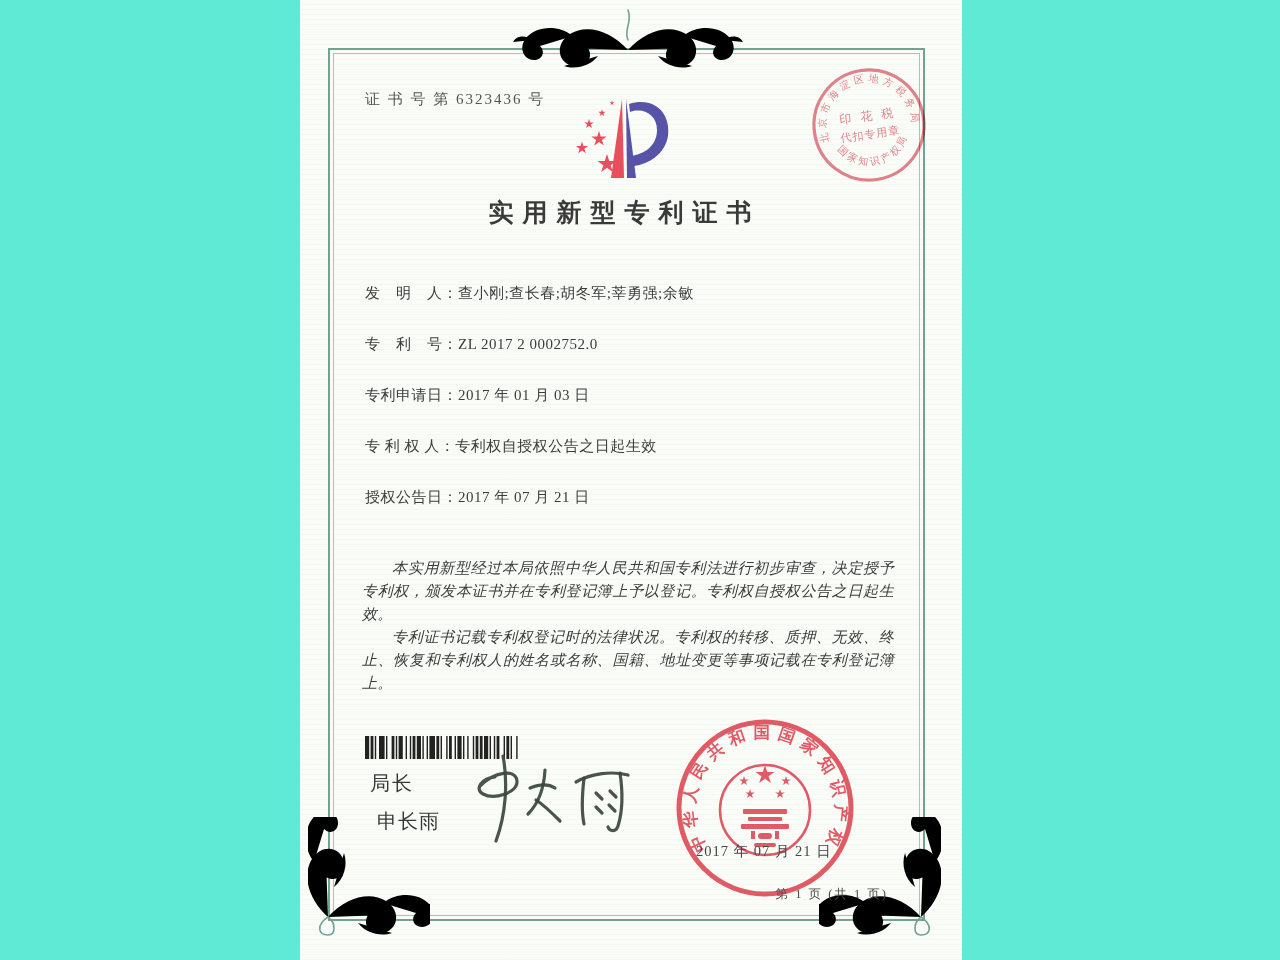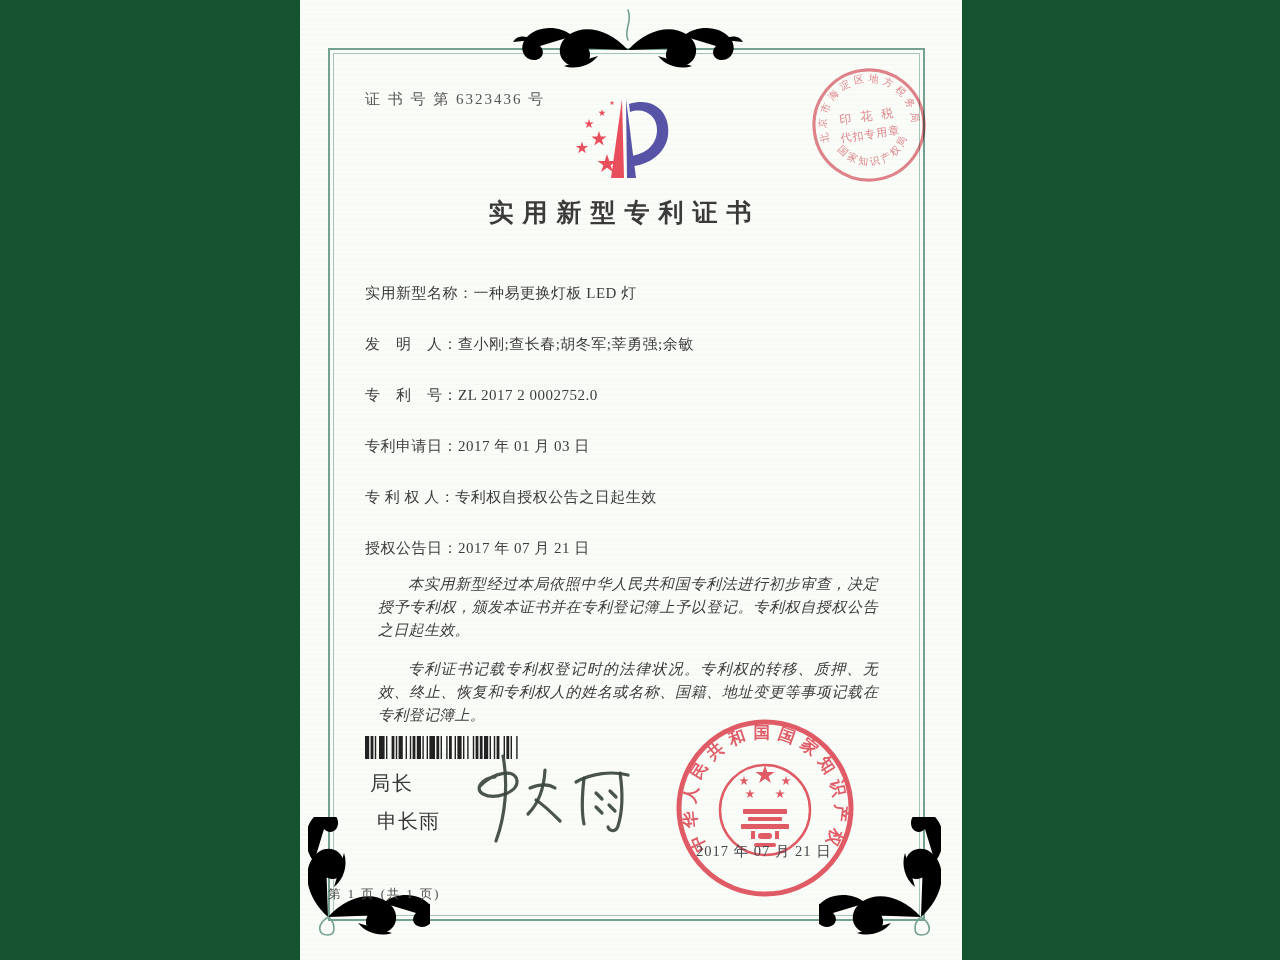--- a/index.html
+++ b/index.html
@@ -1,54 +1,54 @@
 <!DOCTYPE html>
 <html style="--border-green: #74a191; --seal-red: #e44f5e; --tax-seal-pink: #df6f7b; --logo-red: #e84e5c; --logo-purple: #5753a6; --ink: #3d3d3d;"><head>
 <meta charset="utf-8">
 <style>
   html,body{margin:0;padding:0;background:#ffffff;}
-  .stage{position:relative;width:1280px;height:960px;background:#14532d;overflow:hidden;
+  .stage{position:relative;width:1280px;height:960px;background:#5eead4;overflow:hidden;
          font-family:"Liberation Serif","DejaVu Serif",serif;color:var(--ink,#3d3d3d);}
   .paper{position:absolute;left:300px;top:0;width:662px;height:960px;
          background:#fafcf7;
          background-image:repeating-linear-gradient(0deg, rgba(140,175,158,0.05) 0 1px, transparent 1px 5px);}
   .frame{position:absolute;left:28px;top:48px;width:593px;height:869px;
          border:2px solid var(--border-green,#74a191);}
   .frame::after{content:"";position:absolute;inset:3px;border:1px solid #a6c4b8;}
   .orn{position:absolute;pointer-events:none;}
   .orn path{stroke:var(--border-green,#74a191);fill:none;stroke-width:1.6;stroke-linecap:round;}
   .cert-no{position:absolute;left:65px;top:90px;font-size:15px;color:#555;letter-spacing:2px;}
   .logo{position:absolute;left:255px;top:94px;width:130px;height:100px;}
   .title{position:absolute;left:28px;top:196px;width:593px;text-align:center;
          font-size:25px;font-weight:bold;letter-spacing:9px;color:#3a3a3a;}
   .fields{position:absolute;left:65px;top:281px;width:530px;font-size:15px;}
   .field{line-height:24px;margin-bottom:27px;letter-spacing:0.5px;}
   .field .lab{color:#3c3c3c;}
   .field .val{color:#3c3c3c;}
   .bodytext{position:absolute;left:62px;top:557px;width:532px;font-size:15px;line-height:23px;
             text-align:justify;font-style:italic;letter-spacing:0.3px;color:#3b3b3b;}
-  .bodytext p{margin:16px;text-indent:2em;}
+  .bodytext p{margin:0;text-indent:2em;}
   .barcode{position:absolute;left:65px;top:736px;width:190px;height:23px;}
   .officer{position:absolute;left:70px;top:770px;font-size:20px;letter-spacing:2px;color:#383838;
            font-family:"Liberation Sans","DejaVu Sans",sans-serif;}
   .officer .name{display:block;margin-top:11px;letter-spacing:1px;margin-left:7px;}
   .sig{position:absolute;left:150px;top:748px;width:200px;height:100px;}
   .sig path{stroke:#3a453d;stroke-width:3.2;fill:none;stroke-linecap:round;stroke-linejoin:round;opacity:.92;}
   .seal-main{position:absolute;left:370px;top:713px;width:190px;height:190px;
              mix-blend-mode:multiply;opacity:.93;}
   .seal-main .ring{stroke:var(--seal-red,#e44f5e);fill:none;}
   .seal-main text{fill:var(--seal-red,#e44f5e);font-weight:bold;}
   .seal-main .emb{fill:var(--seal-red,#e44f5e);}
   .seal-tax{position:absolute;left:504px;top:60px;width:130px;height:130px;
             transform:rotate(-8deg);mix-blend-mode:multiply;opacity:.85;}
   .seal-tax .ring{stroke:var(--tax-seal-pink,#e0717c);fill:none;}
   .seal-tax text{fill:var(--tax-seal-pink,#e0717c);}
   .seal-date{position:absolute;left:396px;top:842px;font-size:14.5px;letter-spacing:1px;
              color:#45454a;z-index:5;}
-  .footer{position:absolute;left:28px;top:886px;width:560px;text-align:left;
+  .footer{position:absolute;left:28px;top:886px;width:560px;text-align:right;
           font-size:12.5px;letter-spacing:2px;color:#4a4a4a;}
   .logo .red{fill:var(--logo-red,#e84e5c);}
   .logo .purple{fill:var(--logo-purple,#5753a6);}
 </style>
 </head>
 <body>
 
 <div class="stage">
 
   <svg width="0" height="0" style="position:absolute">
@@ -93,23 +93,20 @@
       <use href="#st" class="red" transform="translate(44,45) scale(8)"></use>
       <use href="#st" class="red" transform="translate(27,54) scale(6.5)"></use>
       <use href="#st" class="red" transform="translate(34,30) scale(5)"></use>
       <use href="#st" class="red" transform="translate(47,19) scale(3.8)"></use>
       <use href="#st" class="red" transform="translate(57,9) scale(2.6)"></use>
     </svg>
 
     <div class="title">实用新型专利证书</div>
 
     <div class="fields">
-      <div class="field">
-        <span class="lab">实用新型名称：</span><span class="val">一种易更换灯板 LED 灯</span>
-      </div>
       <div class="field">
         <span class="lab">发　明　人：</span><span class="val">查小刚;查长春;胡冬军;莘勇强;余敏</span>
       </div>
       <div class="field">
         <span class="lab">专　利　号：</span><span class="val">ZL 2017 2 0002752.0</span>
       </div>
       <div class="field">
         <span class="lab">专利申请日：</span><span class="val">2017 年 01 月 03 日</span>
       </div>
       <div class="field">

